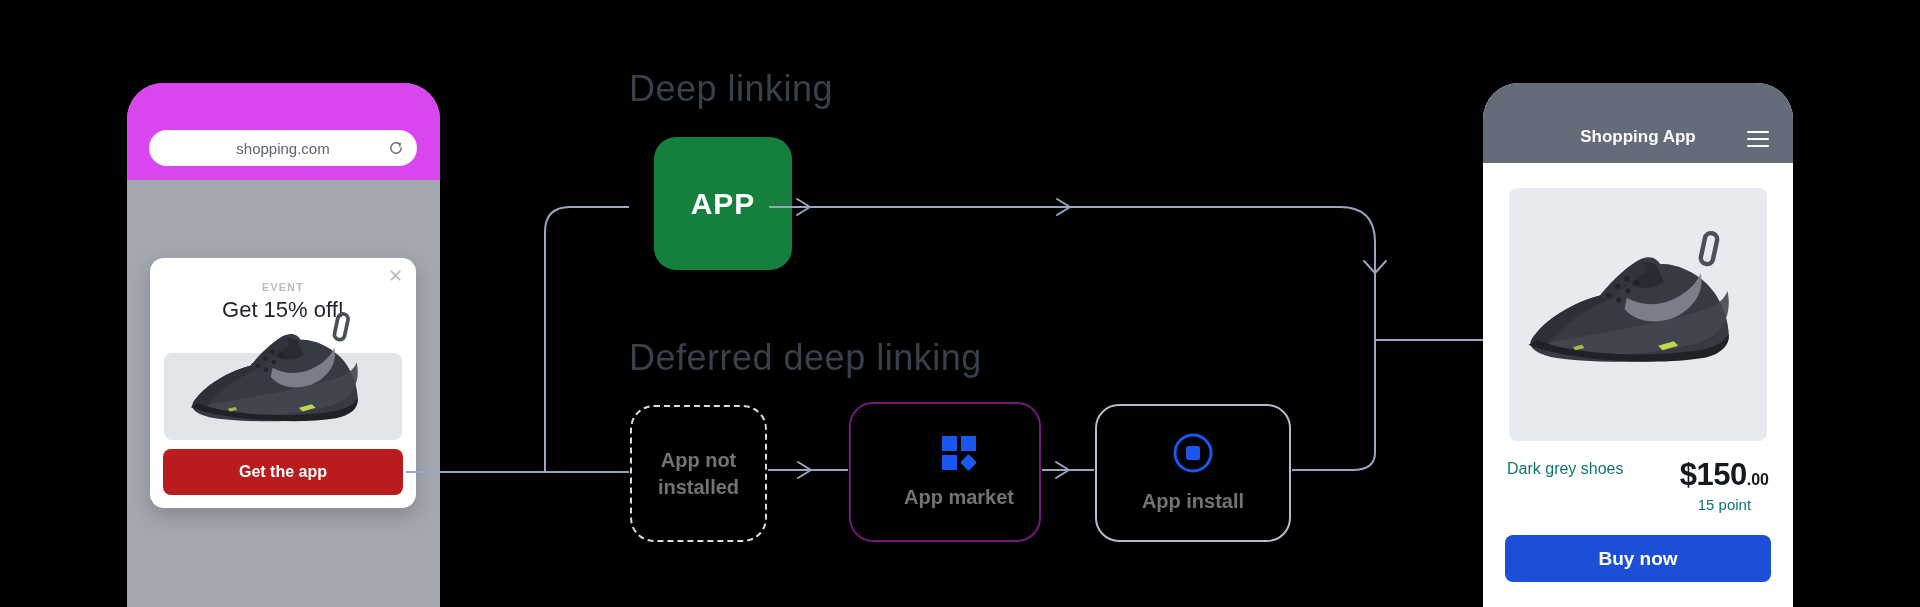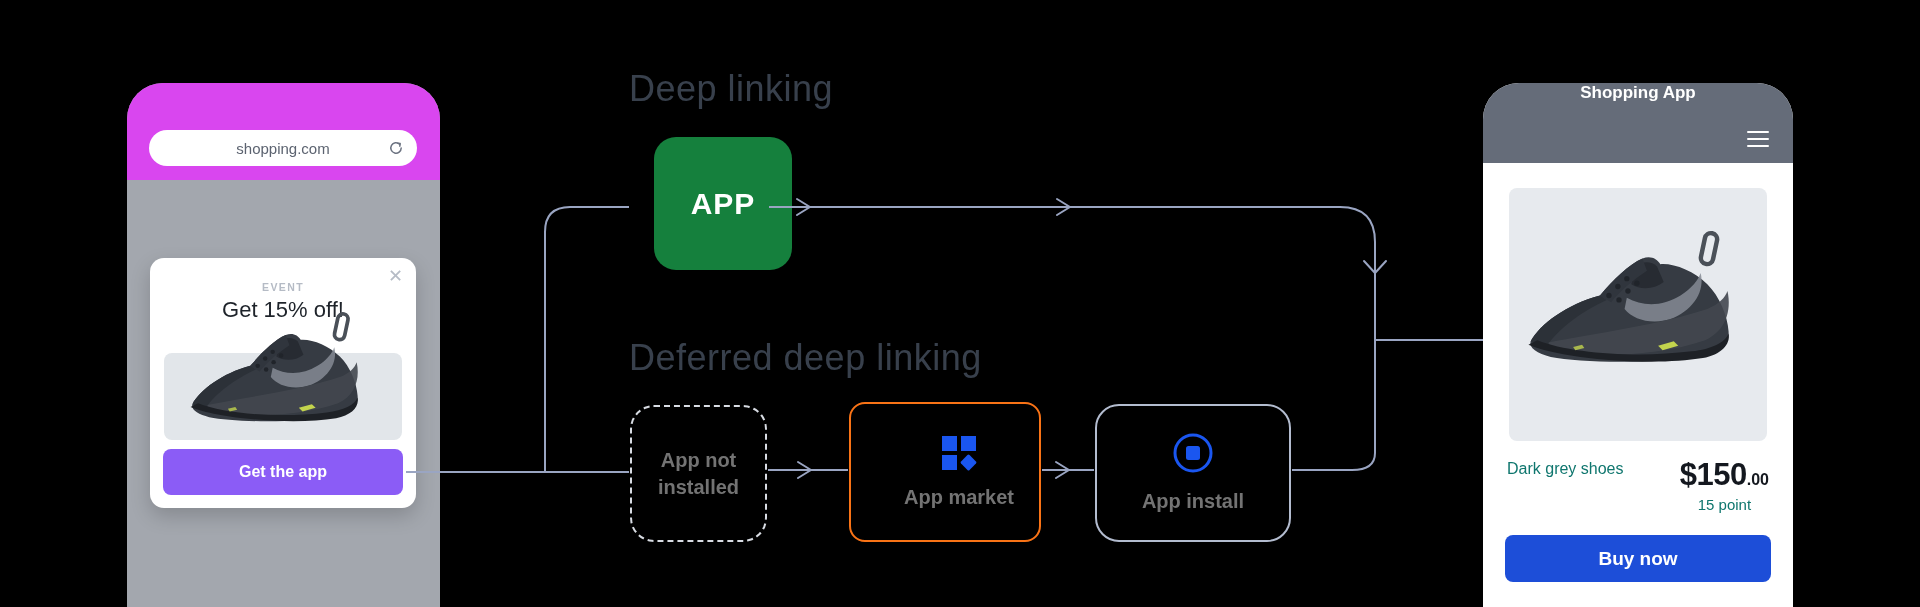--- a/index.html
+++ b/index.html
@@ -21,47 +21,47 @@
     background:#fff; border-radius:14px; box-shadow:0 8px 20px rgba(0,0,0,.18); }
   .close { position:absolute; right:13px; top:9px; font-size:18px; color:#b6bcc6; cursor:pointer; line-height:1; }
   .eyebrow { margin-top:23px; text-align:center; font-size:10.5px; font-weight:700;
     letter-spacing:1.4px; color:#b5bbc5; }
   .ptitle { margin-top:4px; text-align:center; font-size:22px; font-weight:400; color:#1e232a; }
   .pimg { position:absolute; left:14px; top:95px; width:238px; height:87px;
     background:#e2e6ea; border-radius:8px; }
   .shoe { position:absolute; overflow:visible; }
   .shoe-sm { left:20px; top:50px; width:224px; height:140px; }
   .cta { position:absolute; left:13px; bottom:13px; width:240px; height:46px;
-    background:#8b5cf6; border:none; border-radius:8px; color:#fff;
+    background:#b91c1c; border:none; border-radius:8px; color:#fff;
     font-family:"Liberation Sans", sans-serif; font-size:16px; font-weight:700; cursor:pointer; }
 
   
   .dtitle { position:absolute; font-size:36px; font-weight:500; color:#38404c; letter-spacing:.5px; }
   .t1 { left:629px; top:68px; }
   .t2 { left:629px; top:337px; }
 
   .node { position:absolute; display:flex; flex-direction:column; align-items:center; justify-content:center; }
   .app-node { left:630px; top:137px; width:138px; height:133px; background:#15803d; border-radius:22px;margin-left:24px; }
   .app-node span { color:#fff; font-size:30px; font-weight:800; letter-spacing:1px; }
   .blue-label { color:#737373; font-size:20px; font-weight:600; text-align:center; line-height:1.35; }
   .dashed-node { left:630px; top:405px; width:137px; height:137px;
     border:2px dashed #d8dce3; border-radius:24px; padding:0 14px; }
   .market-node { left:849px; top:402px; width:192px; height:140px;
-    border:2px solid #f97316; border-radius:16px; gap:11px;padding-left:28px; }
+    border:2px solid #701a75; border-radius:24px; gap:11px;padding-left:28px; }
   .install-node { left:1095px; top:404px; width:196px; height:138px;
     border:2px solid #b3bccf; border-radius:24px; gap:14px; }
   .nicon { display:block; }
 
   .wires { position:absolute; left:0; top:0; pointer-events:none; }
 
   
   .phone-right { position:absolute; left:1483px; top:83px; width:310px; height:524px;
     border-radius:36px 36px 0 0; background:#fff; overflow:hidden; }
   .app-header { position:relative; height:80px; background:#656c79;
-    display:flex; justify-content:center; padding-bottom:16px; }
+    display:flex; align-items:flex-end; justify-content:center; padding-bottom:16px; }
   .app-title { color:#fff; font-size:17px; font-weight:700; }
   .burger { position:absolute; right:24px; bottom:16px; width:22px; height:16px;
     display:flex; flex-direction:column; justify-content:space-between; cursor:pointer; }
   .burger i { display:block; height:2.4px; background:#fff; border-radius:2px; }
   .hero { position:absolute; left:26px; top:105px; width:258px; height:253px;
     background:#e7eaee; border-radius:8px; }
   .shoe-lg { left:6px; top:38px; width:246px; height:168px; }
   .prow { position:absolute; left:24px; top:374px; width:262px;
     display:flex; justify-content:space-between; align-items:flex-start; }
   .pname { font-size:16px; font-weight:500; color:#0f766e; margin-top:3px; }

